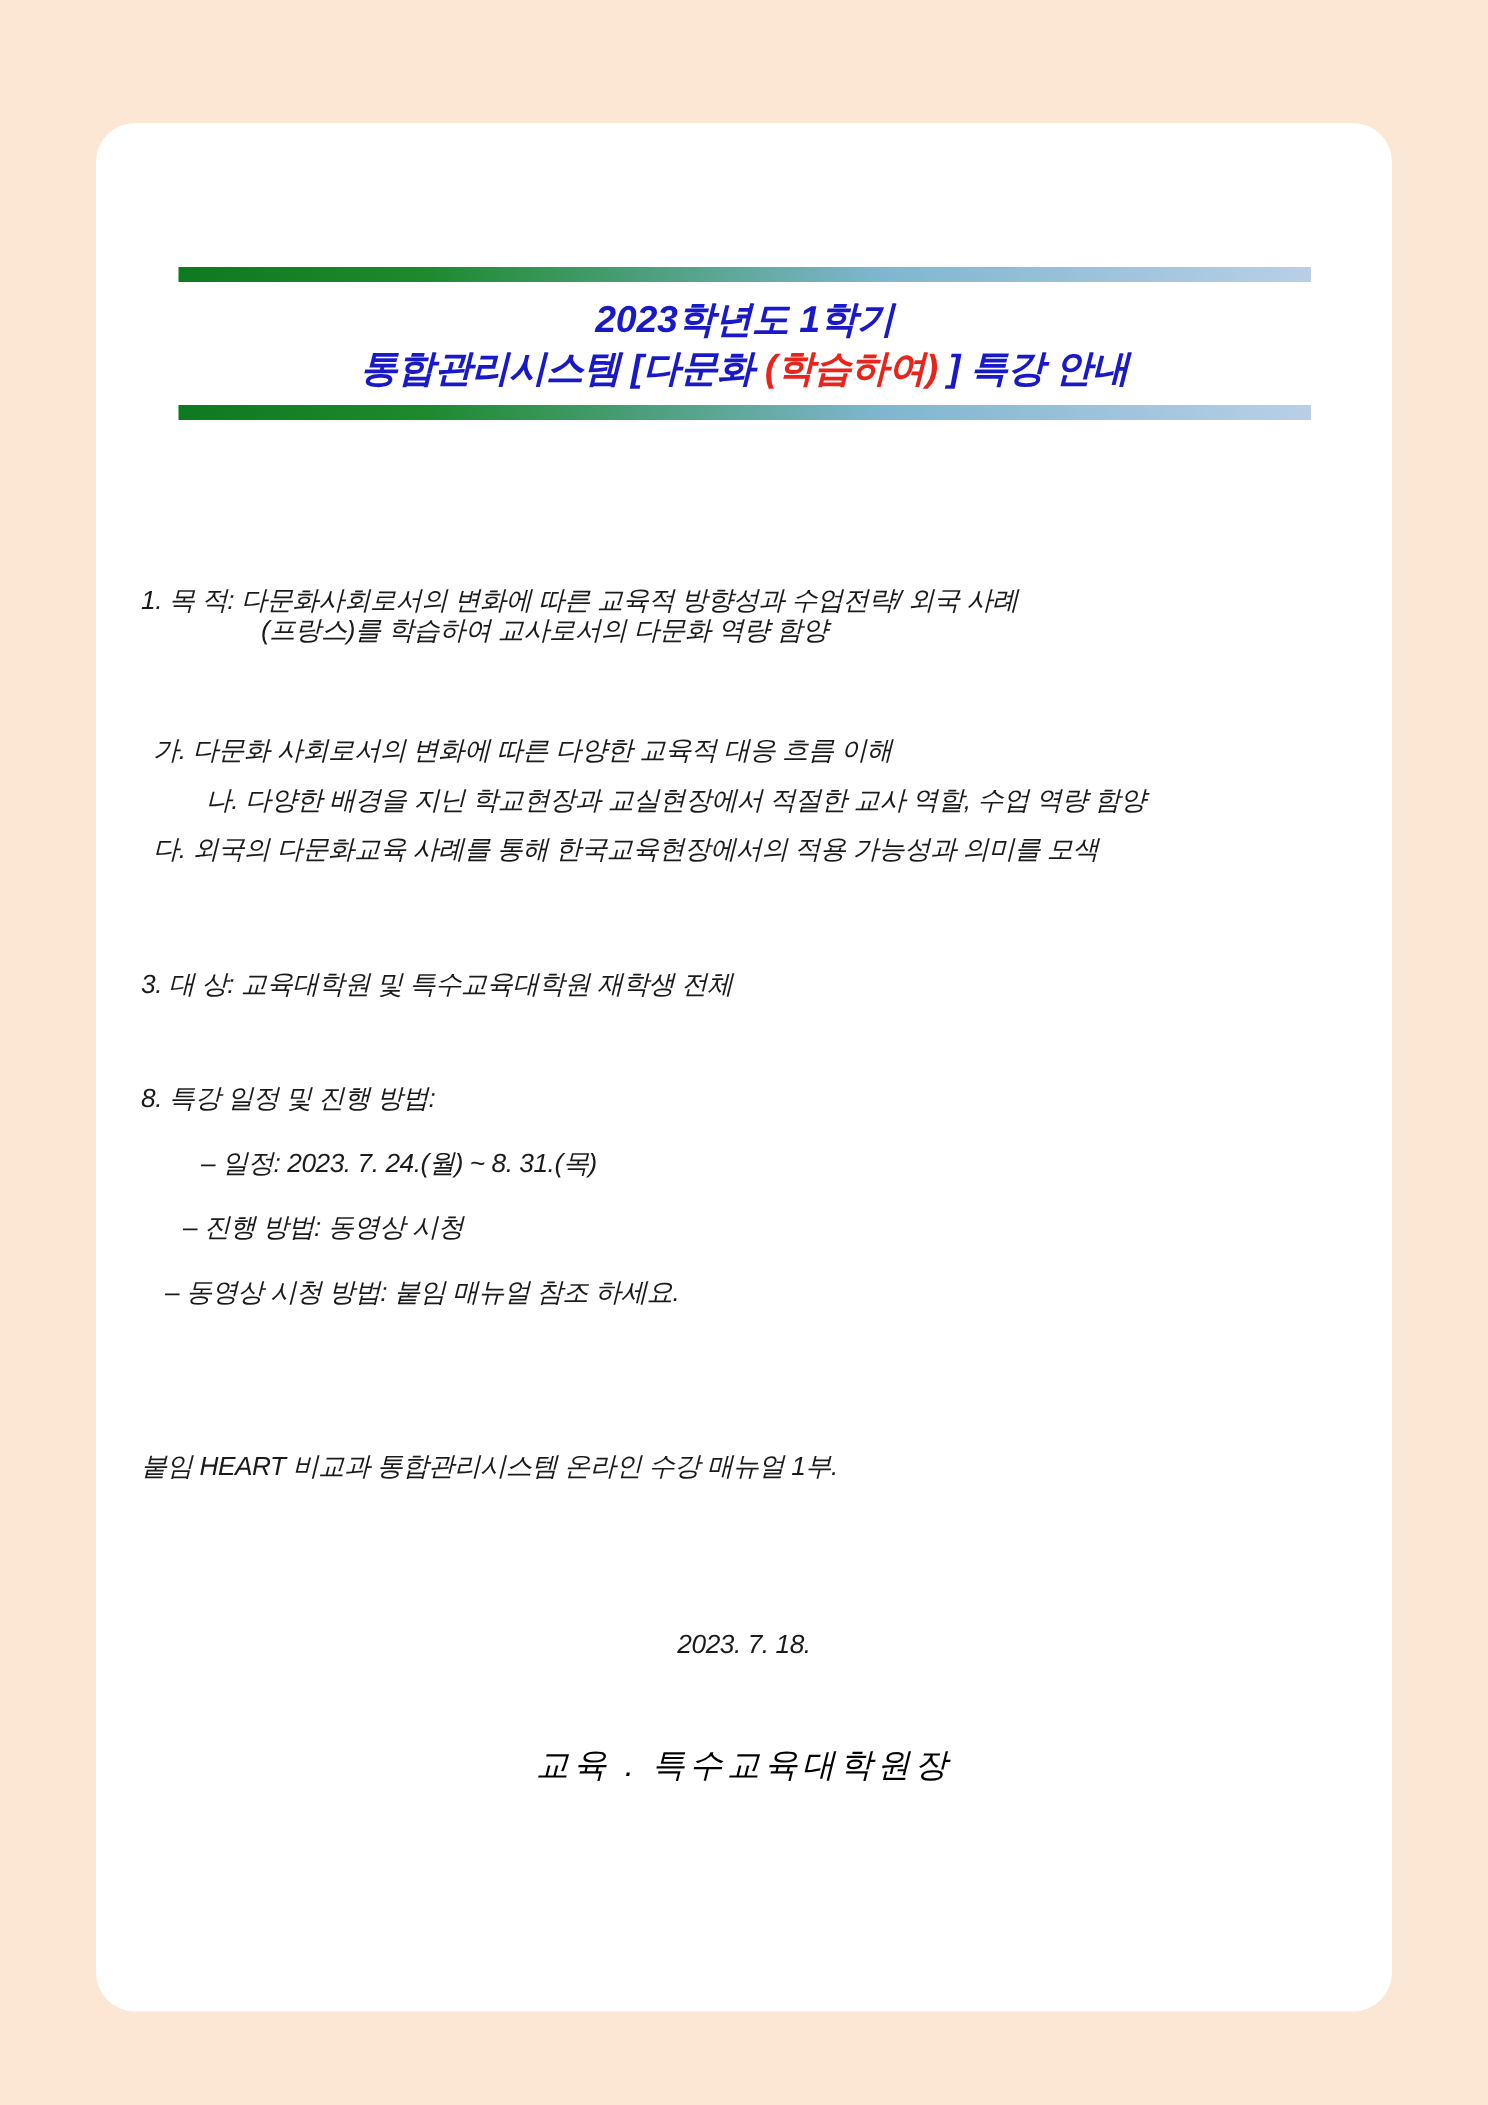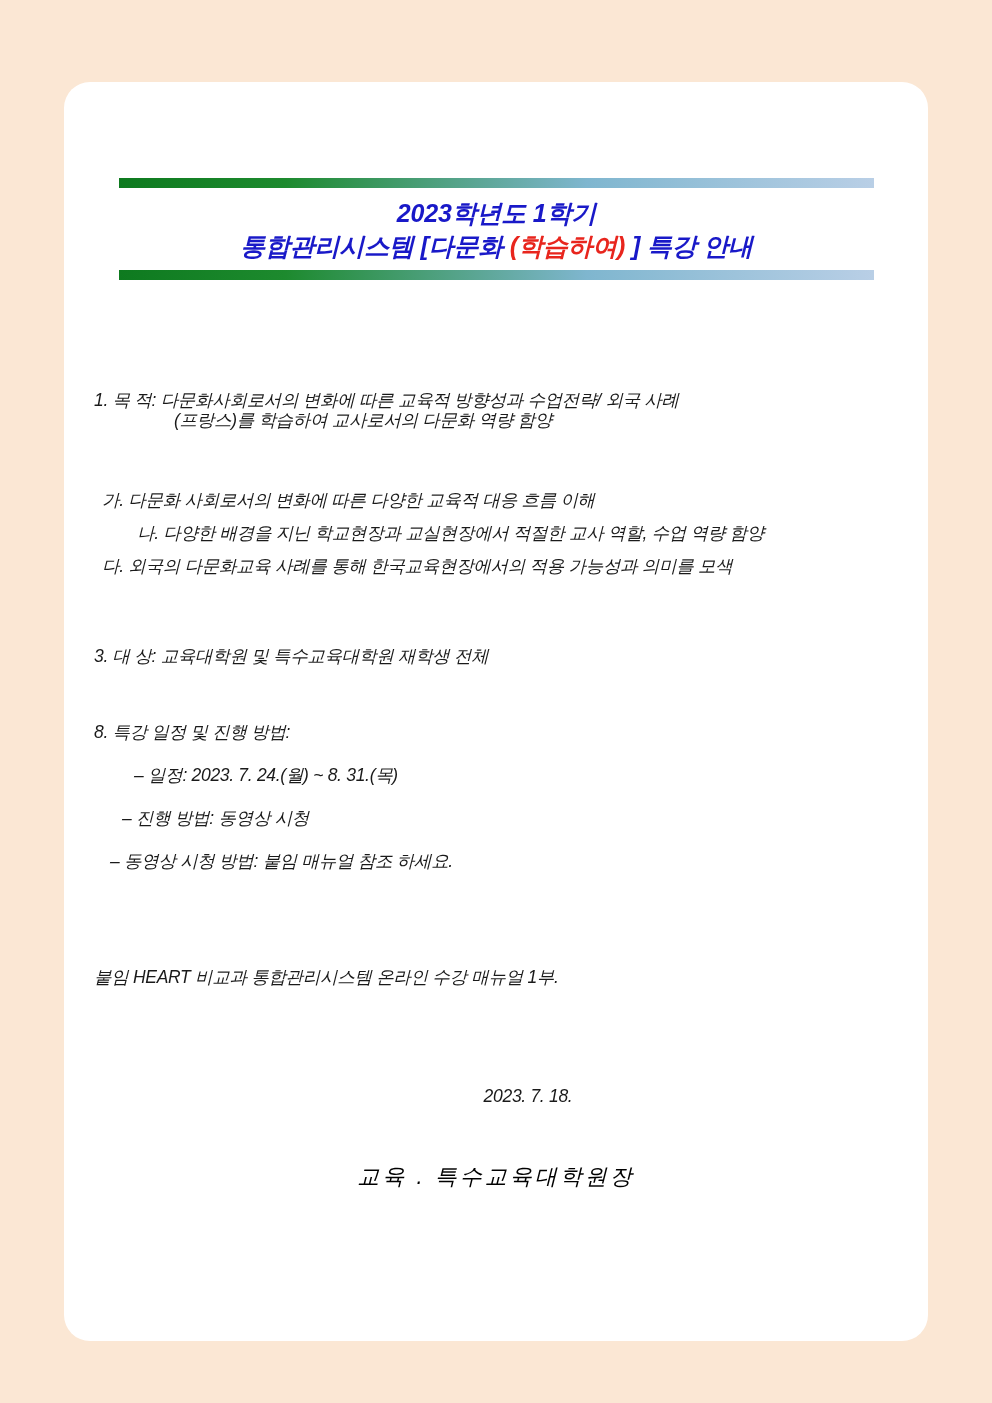--- a/index.html
+++ b/index.html
@@ -117,18 +117,18 @@
 
       <div class="ln" style="left:30px; top:561px;">3. 대 상: 교육대학원 및 특수교육대학원 재학생 전체</div>
 
       <div class="ln" style="left:30px; top:637px;">8. 특강 일정 및 진행 방법:</div>
       <div class="ln" style="left:70px; top:680px;">– 일정: 2023. 7. 24.(월) ~ 8. 31.(목)</div>
       <div class="ln" style="left:58px; top:723px;">– 진행 방법: 동영상 시청</div>
       <div class="ln" style="left:46px; top:766px;">– 동영상 시청 방법: 붙임 매뉴얼 참조 하세요.</div>
 
       <div class="ln" style="left:30px; top:882px;">붙임  HEART 비교과 통합관리시스템 온라인 수강 매뉴얼 1부.</div>
 
-      <div class="ln c" style="left:0; top:1001px;margin-left:32px;">2023.  7.  18.</div>
+      <div class="ln c" style="left:0; top:1001px;">2023.  7.  18.</div>
       <div class="sign" style="top:1078px;">교육 . 특수교육대학원장</div>
     </div>
 
   </div>
 </div>
 
 </body></html>

